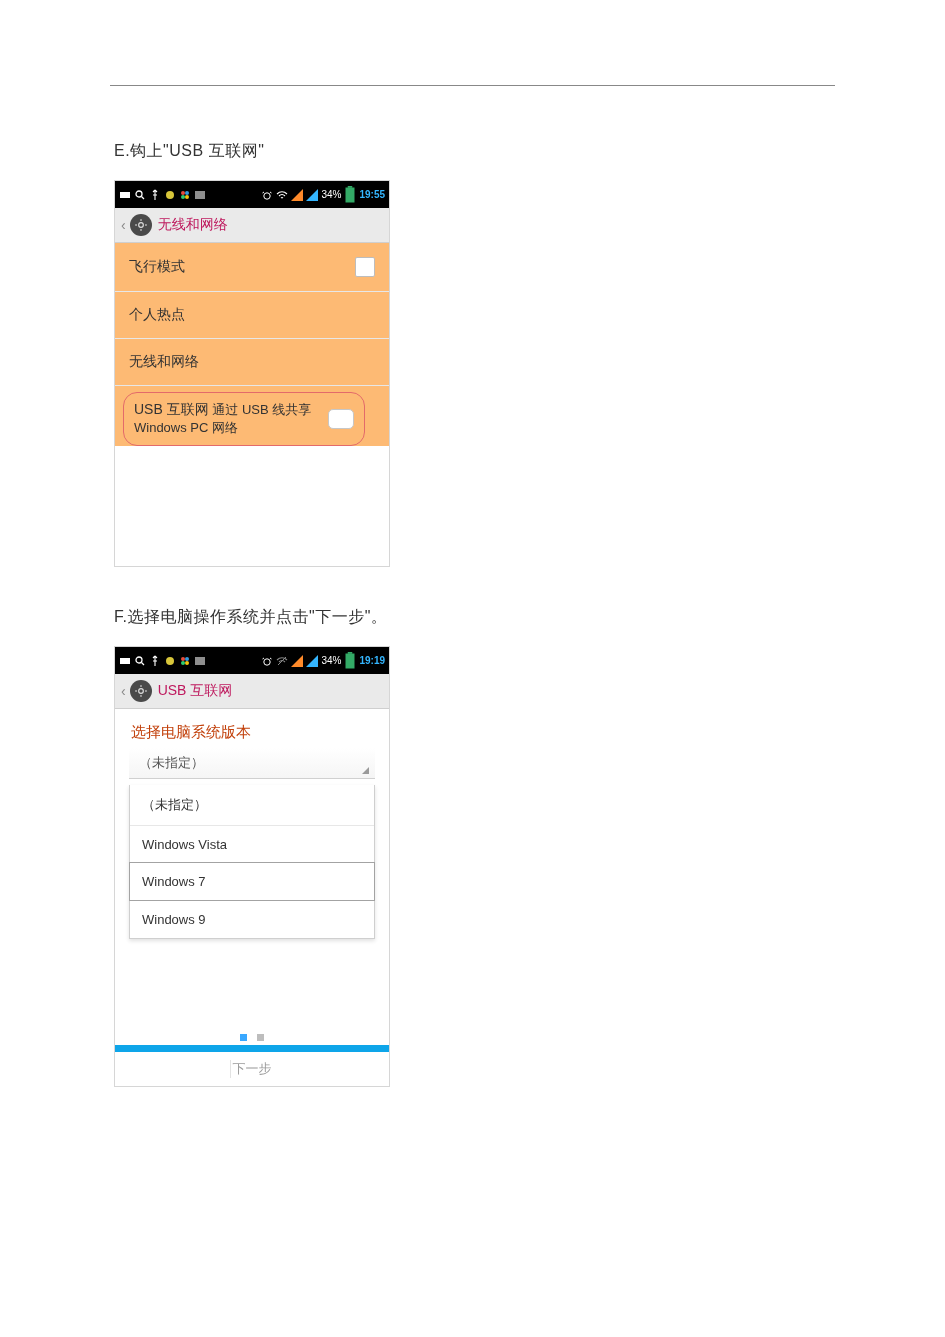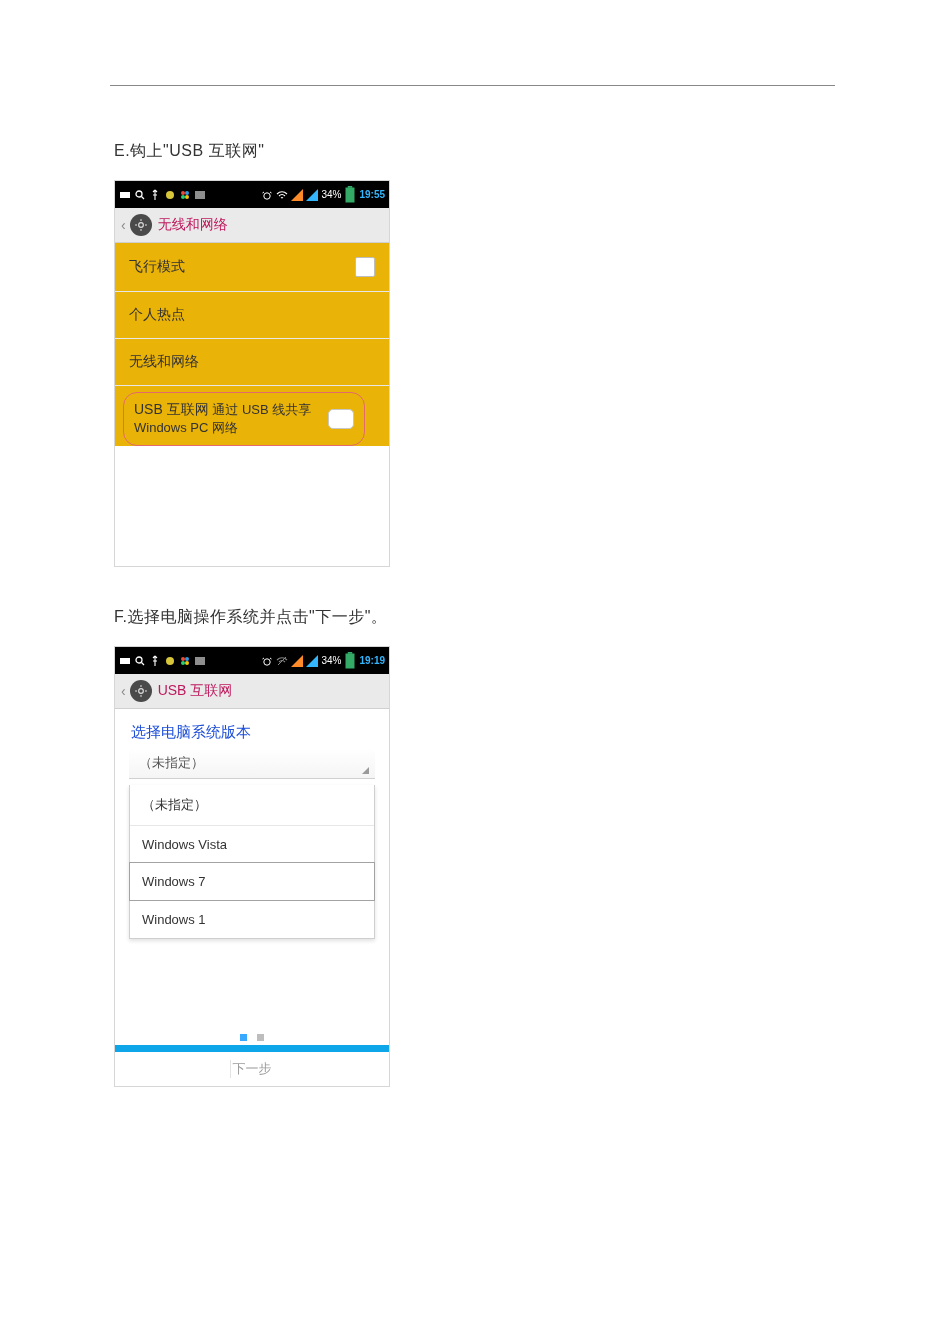--- a/index.html
+++ b/index.html
@@ -67,21 +67,21 @@
   }
   .title-back { color: #888; font-size: 14px; margin-right: -2px; }
   .title-icon {
     width: 22px; height: 22px; border-radius: 50%;
     background: #4a4a4a; display:flex; align-items:center; justify-content:center;
   }
   .title-icon svg { width: 14px; height: 14px; }
   .title-text { font-size: 14px; color: #be185d; }
 
   
-  .s-list { background: #eab308; }
+  .s-list { background: #fdba74; }
   .s-row {
     padding: 14px 14px;
     border-bottom: 1px solid #e7e7e7;
     display: flex; align-items: center; gap: 8px;
   }
   .s-row .label { flex: 1; font-size: 14px; color: #333; }
   .chk {
     width: 18px; height: 18px; border: 1px solid #bdbdbd; background: #fff; border-radius: 2px;
   }
   .chk.rounded {
@@ -93,21 +93,21 @@
     border-radius: 14px;
     padding: 8px 10px;
     display: flex; align-items: center; gap: 8px;
   }
   .highlight-row .txtwrap { flex: 1; }
   .phone-pad { height: 120px; background:#fff; }
 
   
   .section-heading {
     padding: 14px 16px 6px 16px;
-    font-size: 15px; color: #1d4ed8; font-weight: 500;
+    font-size: 15px; color: #c2410c; font-weight: 500;
   }
   .picker-current {
     margin: 0 14px 6px 14px;
     padding: 6px 10px;
     font-size: 13px; color: #555;
     background: linear-gradient(#fff,#f5f5f5);
     border-bottom: 1px solid #d0d0d0;
     position: relative;
   }
   .picker-current:after {
@@ -369,21 +369,21 @@
       </div>
 
       <div class="section-heading">选择电脑系统版本</div>
 
       <div class="picker-current">（未指定）</div>
 
       <div class="dropdown">
         <div class="d-item">（未指定）</div>
         <div class="d-item">Windows Vista</div>
         <div class="d-item sel">Windows 7</div>
-        <div class="d-item">Windows 1</div>
+        <div class="d-item">Windows 9</div>
       </div>
 
       <div class="pager">
         <span class="dot active"></span>
         <span class="dot"></span>
       </div>
 
       <div class="bottom-bar">
         <span class="sep"></span>
         <span>下一步</span>

